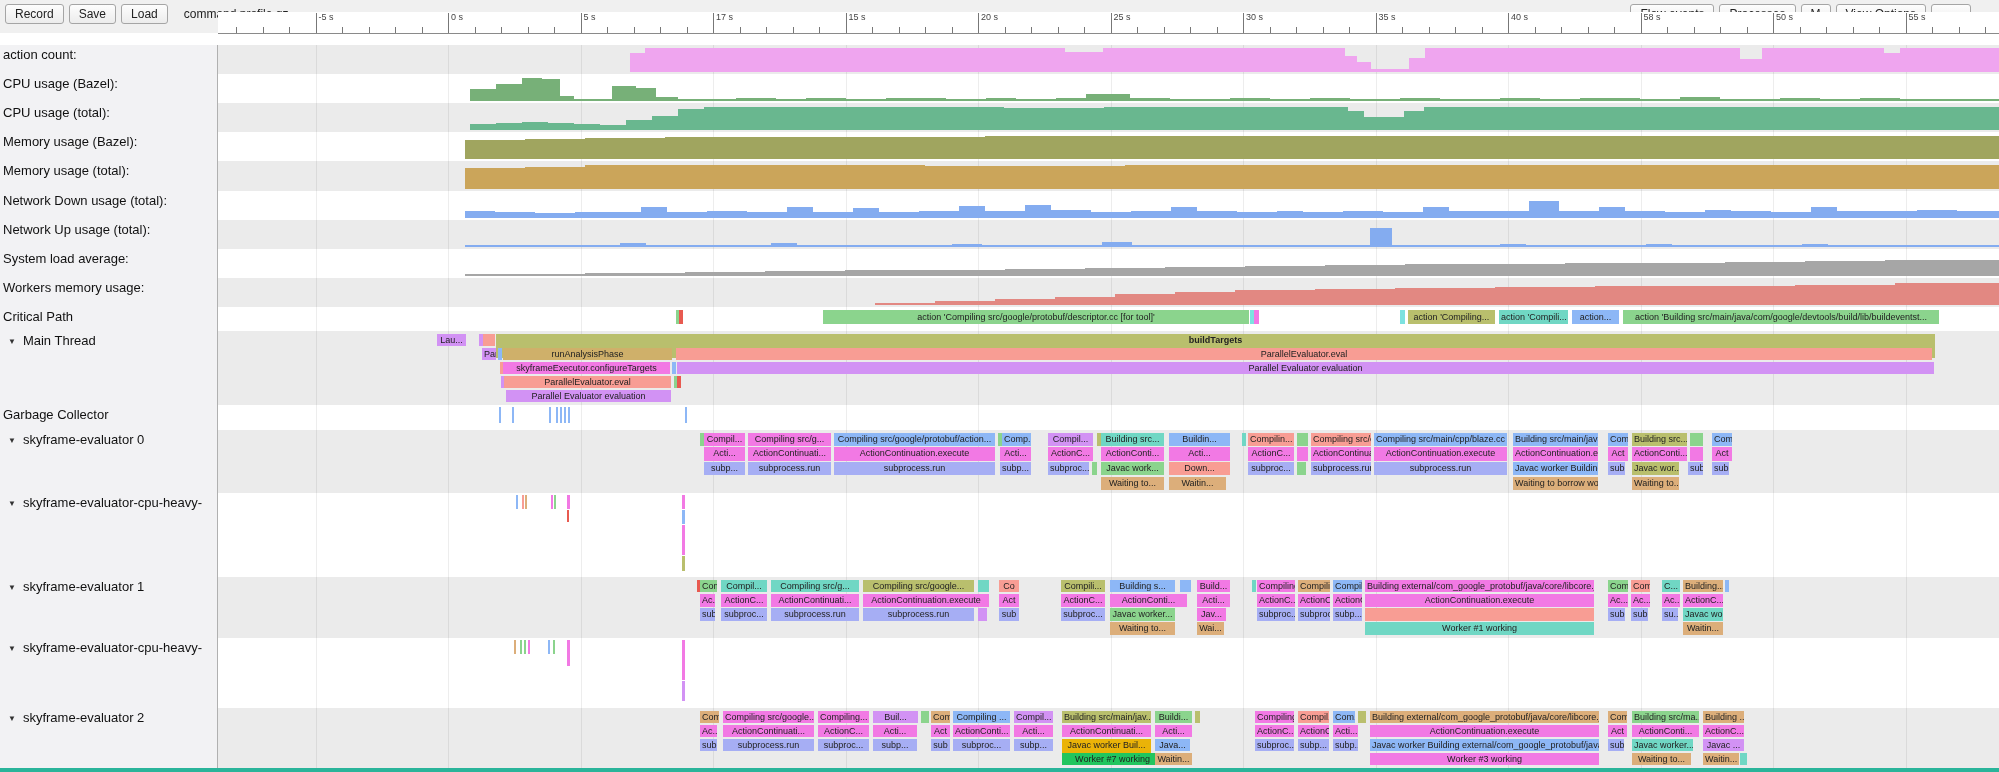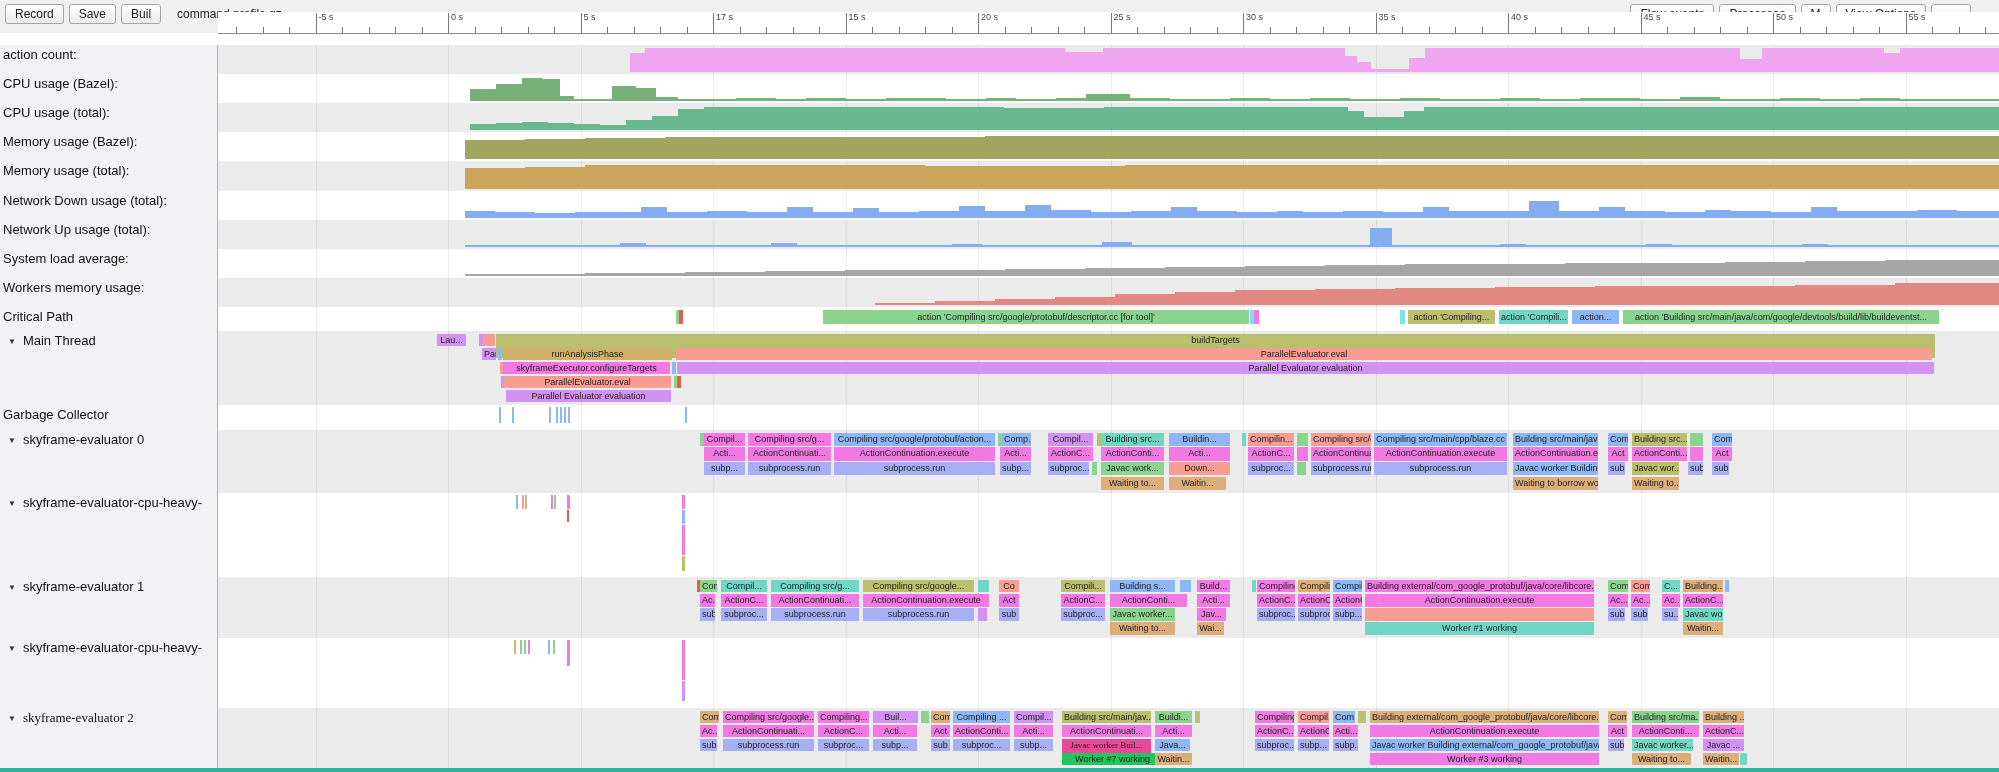--- a/index.html
+++ b/index.html
@@ -31,21 +31,21 @@
 </style>
 </head>
 <body>
 
 <div id="app">
   <div id="header">
     <div id="toolbar">
       <div id="tb-left" style="display:flex;align-items:center;">
           <button class="btn">Record</button>
           <button class="btn">Save</button>
-          <button class="btn">Buil</button>
+          <button class="btn">Load</button>
         </div>
       <span id="filename">command.profile.gz</span>
       <div id="tb-right">
           <button class="btn">Flow events</button>
           <button class="btn">Processes</button>
           <button class="btn">M</button>
           <button class="btn">View Options</button>
           <button class="btn" style="width: 40px;">&nbsp;</button>
         </div>
     </div>
@@ -107,21 +107,21 @@
         <div class="tick" style="left: 1210.5px; top: 15px; height: 6px;"></div>
         <div class="tick" style="left: 1237px; top: 15px; height: 6px;"></div>
         <div class="tick" style="left: 1263.5px; top: 15px; height: 6px;"></div>
         <div class="tick" style="left: 1290px; top: 1px; height: 20px;"></div>
         <div class="tick-label" style="left: 1293px;">40 s</div>
         <div class="tick" style="left: 1316.5px; top: 15px; height: 6px;"></div>
         <div class="tick" style="left: 1343px; top: 15px; height: 6px;"></div>
         <div class="tick" style="left: 1369.5px; top: 15px; height: 6px;"></div>
         <div class="tick" style="left: 1396px; top: 15px; height: 6px;"></div>
         <div class="tick" style="left: 1422.5px; top: 1px; height: 20px;"></div>
-        <div class="tick-label" style="left: 1425.5px;">45 s</div>
+        <div class="tick-label" style="left: 1425.5px;">58 s</div>
         <div class="tick" style="left: 1449px; top: 15px; height: 6px;"></div>
         <div class="tick" style="left: 1475.5px; top: 15px; height: 6px;"></div>
         <div class="tick" style="left: 1502px; top: 15px; height: 6px;"></div>
         <div class="tick" style="left: 1528.5px; top: 15px; height: 6px;"></div>
         <div class="tick" style="left: 1555px; top: 1px; height: 20px;"></div>
         <div class="tick-label" style="left: 1558px;">50 s</div>
         <div class="tick" style="left: 1581.5px; top: 15px; height: 6px;"></div>
         <div class="tick" style="left: 1608px; top: 15px; height: 6px;"></div>
         <div class="tick" style="left: 1634.5px; top: 15px; height: 6px;"></div>
         <div class="tick" style="left: 1661px; top: 15px; height: 6px;"></div>
@@ -142,21 +142,21 @@
       <div class="row-label" style="top: 177px; left: 3px;"><span>Network Up usage (total):</span></div>
       <div class="row-label" style="top: 206px; left: 3px;"><span>System load average:</span></div>
       <div class="row-label" style="top: 235px; left: 3px;"><span>Workers memory usage:</span></div>
       <div class="row-label" style="top: 264px; left: 3px;"><span>Critical Path</span></div>
       <div class="row-label" style="top: 288px; left: 8px;"><span class="arr">▼</span><span>Main Thread</span></div>
       <div class="row-label" style="top: 362px; left: 3px;"><span>Garbage Collector</span></div>
       <div class="row-label" style="top: 387px; left: 8px;"><span class="arr">▼</span><span>skyframe-evaluator 0</span></div>
       <div class="row-label" style="top: 450px; left: 8px;"><span class="arr">▼</span><span>skyframe-evaluator-cpu-heavy-</span></div>
       <div class="row-label" style="top: 534px; left: 8px;"><span class="arr">▼</span><span>skyframe-evaluator 1</span></div>
       <div class="row-label" style="top: 595px; left: 8px;"><span class="arr">▼</span><span>skyframe-evaluator-cpu-heavy-</span></div>
-      <div class="row-label" style="top: 665px; left: 8px; font-family: Liberation Serif, serif;"><span class="arr">▼</span><span>skyframe-evaluator 2</span></div>
+      <div class="row-label" style="top: 665px; left: 8px;"><span class="arr">▼</span><span>skyframe-evaluator 2</span></div>
     </div>
   <div id="strips">
       <div class="strip" style="top: 45px; height: 29px; background: rgb(235, 235, 235);"></div>
       <div class="strip" style="top: 74px; height: 29px; background: rgb(255, 255, 255);"></div>
       <div class="strip" style="top: 103px; height: 29px; background: rgb(235, 235, 235);"></div>
       <div class="strip" style="top: 132px; height: 29px; background: rgb(255, 255, 255);"></div>
       <div class="strip" style="top: 161px; height: 30px; background: rgb(235, 235, 235);"></div>
       <div class="strip" style="top: 191px; height: 29px; background: rgb(255, 255, 255);"></div>
       <div class="strip" style="top: 220px; height: 29px; background: rgb(235, 235, 235);"></div>
       <div class="strip" style="top: 249px; height: 29px; background: rgb(255, 255, 255);"></div>
@@ -377,21 +377,21 @@
       <div class="blk" style="left: 1250px; width: 3px; top: 309.5px; height: 14.5px; line-height: 14.5px; background: rgb(124, 226, 224);"></div>
       <div class="blk" style="left: 1254px; width: 5px; top: 309.5px; height: 14.5px; line-height: 14.5px; background: rgb(242, 121, 228);"></div>
       <div class="blk" style="left: 1400px; width: 5px; top: 309.5px; height: 14.5px; line-height: 14.5px; background: rgb(124, 226, 224);"></div>
       <div class="blk" title="action 'Compiling..." style="left: 1408px; width: 87px; top: 309.5px; height: 14.5px; line-height: 14.5px; background: rgb(185, 191, 109);">action 'Compiling...</div>
       <div class="blk" title="action 'Compili..." style="left: 1499px; width: 69px; top: 309.5px; height: 14.5px; line-height: 14.5px; background: rgb(112, 215, 196);">action 'Compili...</div>
       <div class="blk" title="action..." style="left: 1572px; width: 47px; top: 309.5px; height: 14.5px; line-height: 14.5px; background: rgb(141, 183, 246);">action...</div>
       <div class="blk" title="action 'Building src/main/java/com/google/devtools/build/lib/buildeventst..." style="left: 1623px; width: 316px; top: 309.5px; height: 14.5px; line-height: 14.5px; background: rgb(139, 212, 141);">action 'Building src/main/java/com/google/devtools/build/lib/buildeventst...</div>
       <div class="blk" title="Lau..." style="left: 437px; width: 29px; top: 333.5px; height: 12.5px; line-height: 12.5px; background: rgb(210, 146, 244);">Lau...</div>
       <div class="blk" style="left: 479px; width: 2px; top: 333.5px; height: 12.5px; line-height: 12.5px; background: rgb(210, 146, 244);"></div>
       <div class="blk" title="Par" style="left: 483px; width: 12px; top: 333.5px; height: 12.5px; line-height: 12.5px; background: rgb(248, 157, 148);"></div>
-      <div class="blk" title="buildTargets" style="left: 496px; width: 1439px; top: 333.5px; height: 24px; line-height: 12.5px; background: rgb(185, 191, 109);">buildTargets</div>
+      <div class="blk" title="buildTargets" style="left: 496px; width: 1439px; top: 333.5px; height: 24px; line-height: 12.5px; background: rgb(185, 191, 109); font-weight: bold;">buildTargets</div>
       <div class="blk" title="Par" style="left: 482px; width: 14px; top: 347.5px; height: 12.5px; line-height: 12.5px; background: rgb(210, 146, 244);">Par</div>
       <div class="blk" style="left: 498px; width: 4px; top: 347.5px; height: 12.5px; line-height: 12.5px; background: rgb(141, 183, 246);"></div>
       <div class="blk" title="runAnalysisPhase" style="left: 503px; width: 169px; top: 347.5px; height: 12.5px; line-height: 12.5px; background: rgb(207, 176, 106);">runAnalysisPhase</div>
       <div class="blk" title="ParallelEvaluator.eval" style="left: 676px; width: 1256px; top: 347.5px; height: 12.5px; line-height: 12.5px; background: rgb(248, 157, 148);">ParallelEvaluator.eval</div>
       <div class="blk" style="left: 500px; width: 2px; top: 361.5px; height: 12.5px; line-height: 12.5px; background: rgb(248, 157, 148);"></div>
       <div class="blk" title="skyframeExecutor.configureTargets" style="left: 503px; width: 167px; top: 361.5px; height: 12.5px; line-height: 12.5px; background: rgb(242, 121, 228);">skyframeExecutor.configureTargets</div>
       <div class="blk" style="left: 672px; width: 4px; top: 361.5px; height: 12.5px; line-height: 12.5px; background: rgb(141, 183, 246);"></div>
       <div class="blk" title="Parallel Evaluator evaluation" style="left: 677px; width: 1257px; top: 361.5px; height: 12.5px; line-height: 12.5px; background: rgb(210, 146, 244);">Parallel Evaluator evaluation</div>
       <div class="blk" style="left: 501px; width: 2px; top: 375.5px; height: 12.5px; line-height: 12.5px; background: rgb(210, 146, 244);"></div>
       <div class="blk" title="ParallelEvaluator.eval" style="left: 504px; width: 167px; top: 375.5px; height: 12.5px; line-height: 12.5px; background: rgb(248, 157, 148);">ParallelEvaluator.eval</div>
@@ -577,21 +577,21 @@
       <div class="blk" title="Act" style="left: 1608px; width: 19px; top: 724.5px; height: 12.5px; line-height: 12.5px; background: rgb(242, 121, 228);">Act</div>
       <div class="blk" title="ActionConti..." style="left: 1632px; width: 67px; top: 724.5px; height: 12.5px; line-height: 12.5px; background: rgb(242, 121, 228);">ActionConti...</div>
       <div class="blk" title="ActionC..." style="left: 1703px; width: 41px; top: 724.5px; height: 12.5px; line-height: 12.5px; background: rgb(242, 121, 228);">ActionC...</div>
       <div class="blk" title="sub" style="left: 700px; width: 17px; top: 738.5px; height: 12.5px; line-height: 12.5px; background: rgb(166, 174, 244);">sub</div>
       <div class="blk" title="subprocess.run" style="left: 723px; width: 91px; top: 738.5px; height: 12.5px; line-height: 12.5px; background: rgb(166, 174, 244);">subprocess.run</div>
       <div class="blk" title="subproc..." style="left: 818px; width: 51px; top: 738.5px; height: 12.5px; line-height: 12.5px; background: rgb(166, 174, 244);">subproc...</div>
       <div class="blk" title="subp..." style="left: 873px; width: 44px; top: 738.5px; height: 12.5px; line-height: 12.5px; background: rgb(166, 174, 244);">subp...</div>
       <div class="blk" title="sub" style="left: 931px; width: 19px; top: 738.5px; height: 12.5px; line-height: 12.5px; background: rgb(166, 174, 244);">sub</div>
       <div class="blk" title="subproc..." style="left: 953px; width: 57px; top: 738.5px; height: 12.5px; line-height: 12.5px; background: rgb(166, 174, 244);">subproc...</div>
       <div class="blk" title="subp..." style="left: 1014px; width: 39px; top: 738.5px; height: 12.5px; line-height: 12.5px; background: rgb(166, 174, 244);">subp...</div>
-      <div class="blk" title="Javac worker Buil..." style="left: 1062px; width: 89px; top: 738.5px; height: 22px; line-height: 12.5px; background: #ec4899; font-family: Liberation Serif, serif;">Javac worker Buil...</div>
+      <div class="blk" title="Javac worker Buil..." style="left: 1062px; width: 89px; top: 738.5px; height: 22px; line-height: 12.5px; background: #eab308;">Javac worker Buil...</div>
       <div class="blk" title="Java..." style="left: 1155px; width: 35px; top: 738.5px; height: 12.5px; line-height: 12.5px; background: rgb(141, 183, 246);">Java...</div>
       <div class="blk" title="subproc..." style="left: 1255px; width: 39px; top: 738.5px; height: 12.5px; line-height: 12.5px; background: rgb(166, 174, 244);">subproc...</div>
       <div class="blk" title="subp..." style="left: 1298px; width: 31px; top: 738.5px; height: 12.5px; line-height: 12.5px; background: rgb(166, 174, 244);">subp...</div>
       <div class="blk" title="subp..." style="left: 1333px; width: 25px; top: 738.5px; height: 12.5px; line-height: 12.5px; background: rgb(166, 174, 244);">subp...</div>
       <div class="blk" title="Javac worker Building external/com_google_protobuf/java/core/libcore.jar (3..." style="left: 1370px; width: 229px; top: 738.5px; height: 12.5px; line-height: 12.5px; background: rgb(141, 183, 246);">Javac worker Building external/com_google_protobuf/java/core/libcore.jar (3...</div>
       <div class="blk" title="sub" style="left: 1608px; width: 16px; top: 738.5px; height: 12.5px; line-height: 12.5px; background: rgb(166, 174, 244);">sub</div>
       <div class="blk" title="Javac worker..." style="left: 1632px; width: 61px; top: 738.5px; height: 12.5px; line-height: 12.5px; background: rgb(112, 215, 196);">Javac worker...</div>
       <div class="blk" title="Javac ..." style="left: 1703px; width: 41px; top: 738.5px; height: 12.5px; line-height: 12.5px; background: rgb(210, 146, 244);">Javac ...</div>
       <div class="blk" title="Worker #7 working" style="left: 1062px; width: 101px; top: 752.5px; height: 12.5px; line-height: 12.5px; background: #22c55e;">Worker #7 working</div>
       <div class="blk" title="Waitin..." style="left: 1155px; width: 37px; top: 752.5px; height: 12.5px; line-height: 12.5px; background: rgb(220, 174, 122);">Waitin...</div>

